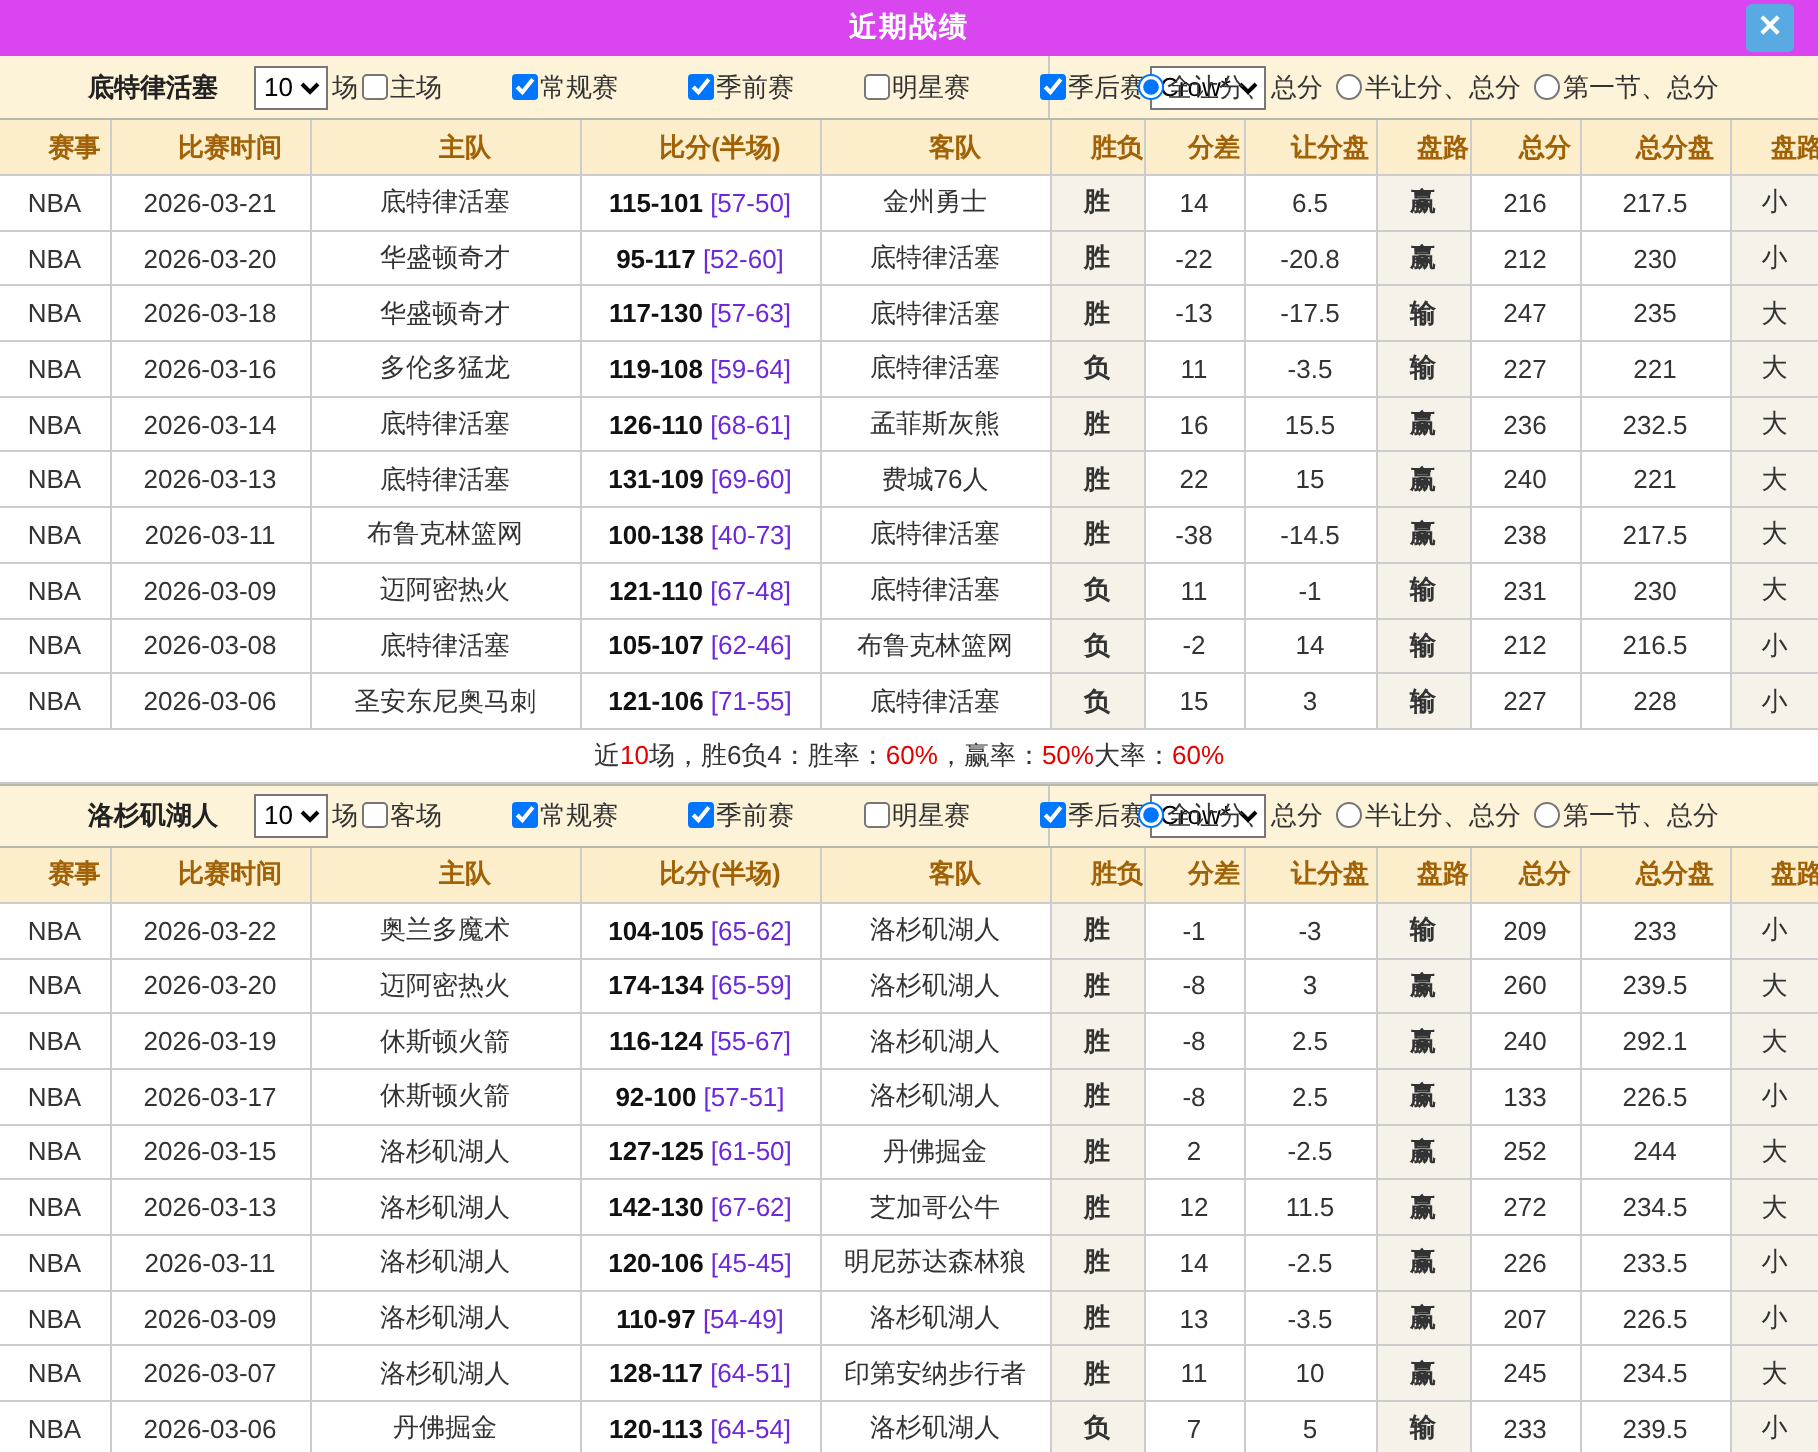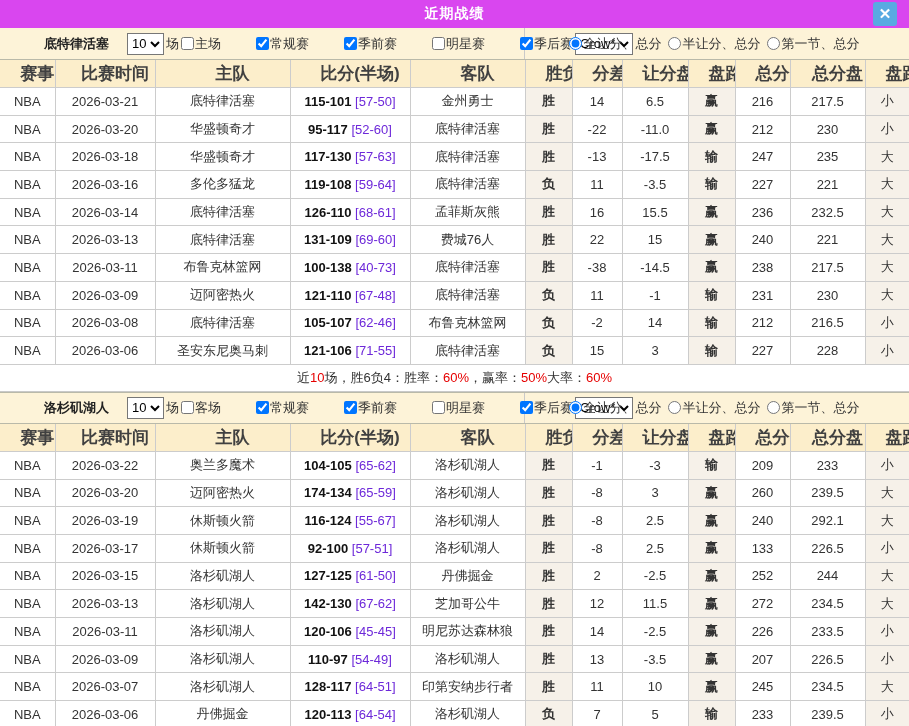--- a/index.html
+++ b/index.html
@@ -46,21 +46,21 @@
   .ctrl-right label{display:flex;align-items:center;margin-right:6px;cursor:pointer;}
   .ctrl-right input{margin:0 2px 0 0;width:13px;height:13px;}
 
   
   table.grid{border-collapse:collapse;table-layout:fixed;width:909px;background:#fff;}
   .grid th,.grid td{
     border:1px solid #cccccc;border-top:none;text-align:center;vertical-align:middle;
     font-size:13px;color:#333;padding:0;overflow:hidden;white-space:nowrap;
   }
   .grid th{
-    background:#fceecb;font-weight:bold;color:#404040;height:27px;font-size:17px;padding-left:20px;
+    background:#fceecb;font-weight:bold;color:#a16207;height:27px;font-size:13px;padding-left:20px;
   }
   .sec0 tbody tr{height:27.7px;}
   .sec1 tbody tr{height:27.7px;}
   .grid td:first-child,.grid th:first-child{border-left:none;}
   .grid td:last-child,.grid th:last-child{border-right:none;}
   td.shaded{background:#f6f1e9;}
   .red{color:#e60000;}
   .green{color:#008000;}
   .bold{font-weight:bold;}
   .team-focus{color:#2e8b2e;}
@@ -178,21 +178,21 @@
               <td class="shaded green">小</td>
             </tr>
             <tr>
               <td>NBA</td>
               <td>2026-03-20</td>
               <td>华盛顿奇才</td>
               <td><span class="score-main">95-117</span><span class="score-half"> [52-60]</span></td>
               <td class="team-focus">底特律活塞</td>
               <td class="shaded bold red">胜</td>
               <td>-22</td>
-              <td>-11.0</td>
+              <td>-20.8</td>
               <td class="shaded bold red">赢</td>
               <td class="num-blue">212</td>
               <td class="num-blue">230</td>
               <td class="shaded green">小</td>
             </tr>
             <tr>
               <td>NBA</td>
               <td>2026-03-18</td>
               <td>华盛顿奇才</td>
               <td><span class="score-main">117-130</span><span class="score-half"> [57-63]</span></td>

